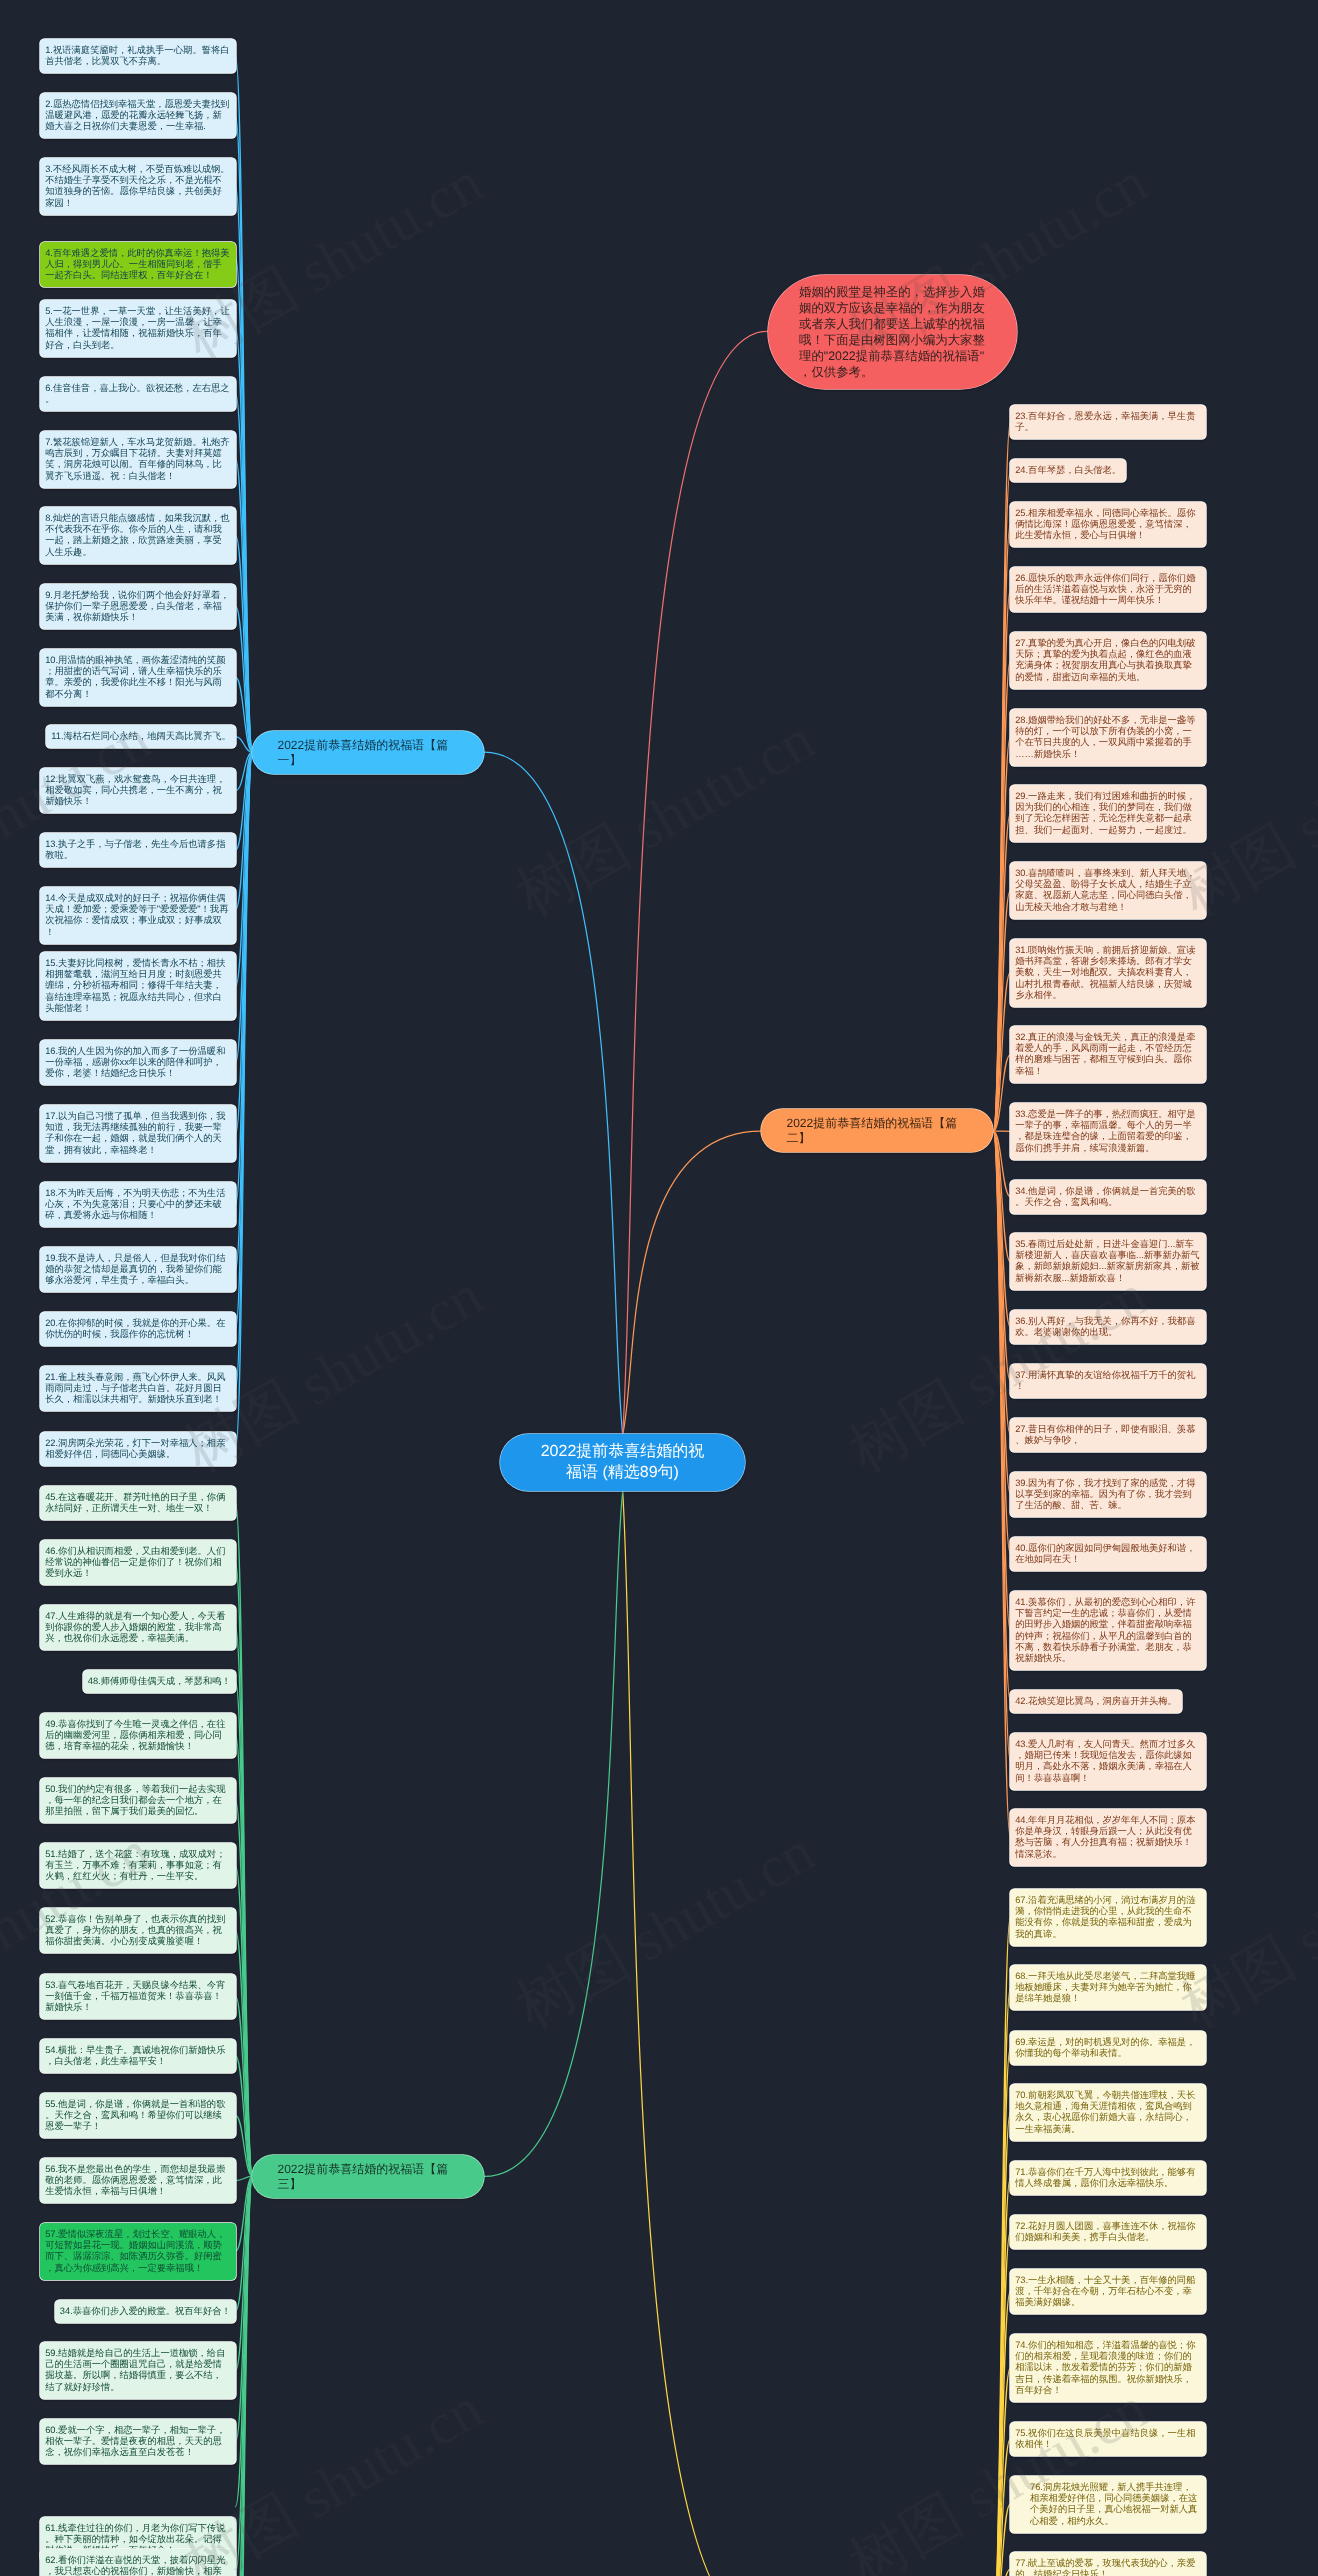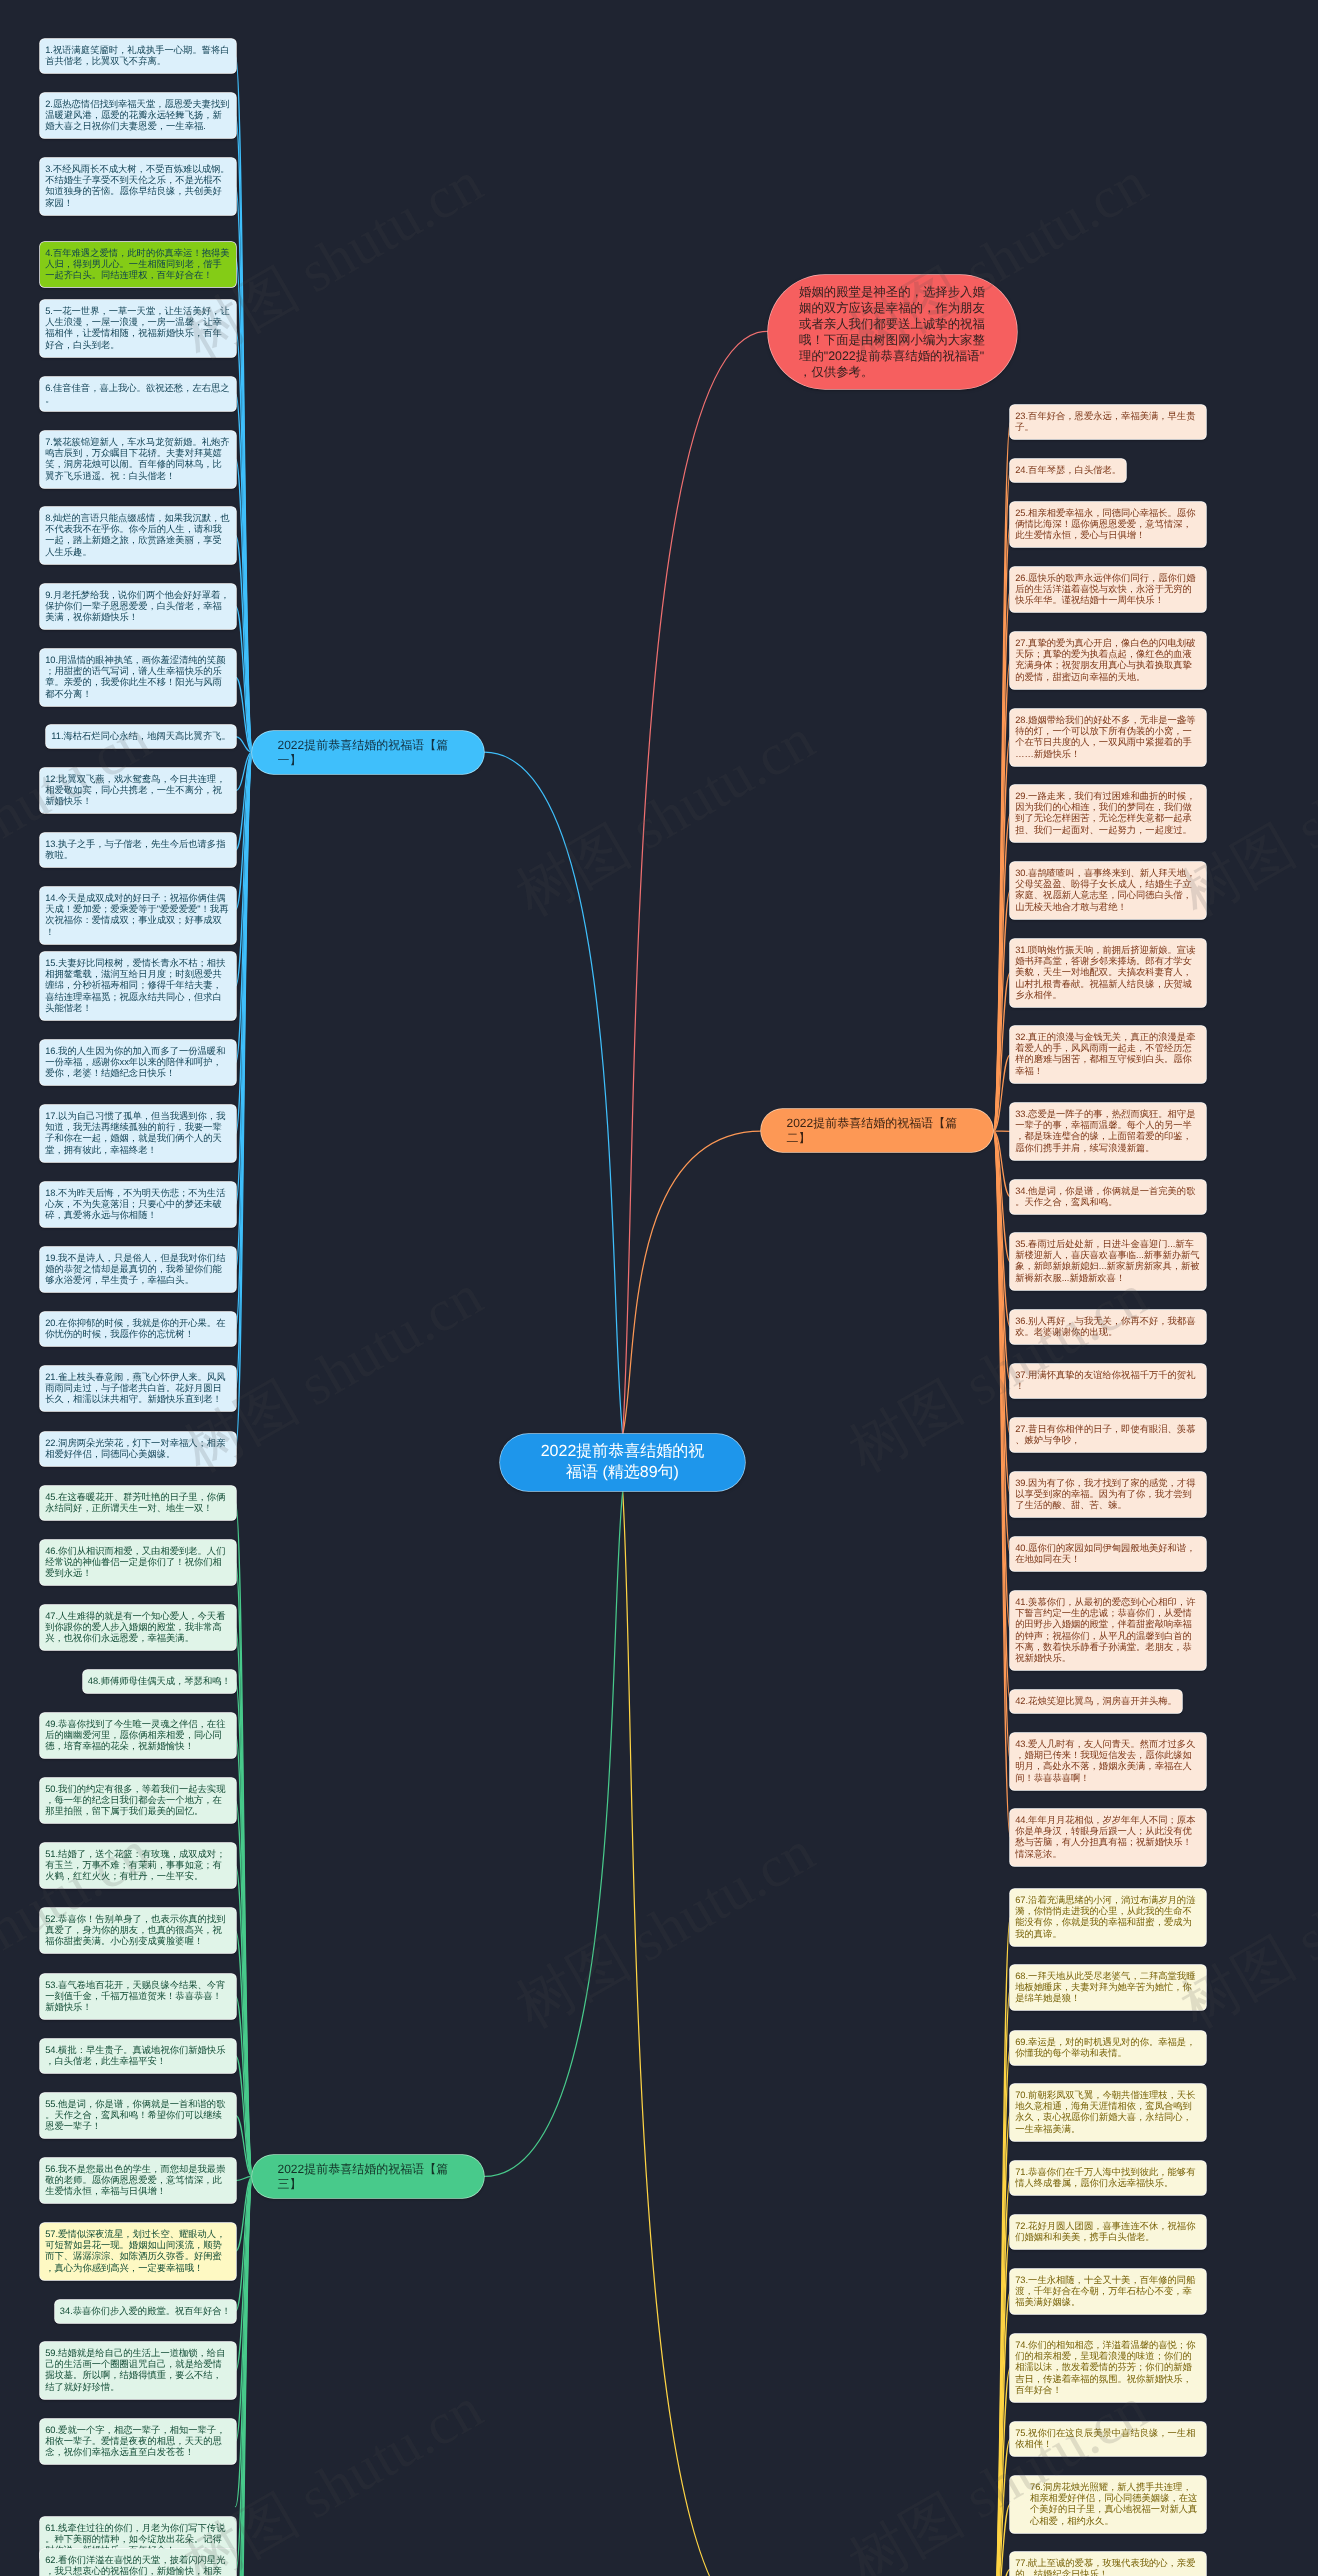--- a/index.html
+++ b/index.html
@@ -176,21 +176,21 @@
     <div class="node leaf" style="background: rgb(224, 244, 232); color: rgb(15, 74, 51); top: 1605px; right: 1083px;">47.人生难得的就是有一个知心爱人，今天看到你跟你的爱人步入婚姻的殿堂，我非常高兴，也祝你们永远恩爱，幸福美满。</div>
     <div class="node leaf" style="background: rgb(224, 244, 232); color: rgb(15, 74, 51); top: 1670px; right: 1083px;">48.师傅师母佳偶天成，琴瑟和鸣！</div>
     <div class="node leaf" style="background: rgb(224, 244, 232); color: rgb(15, 74, 51); top: 1713px; right: 1083px;">49.恭喜你找到了今生唯一灵魂之伴侣，在往后的幽幽爱河里，愿你俩相亲相爱，同心同德，培育幸福的花朵，祝新婚愉快！</div>
     <div class="node leaf" style="background: rgb(224, 244, 232); color: rgb(15, 74, 51); top: 1778px; right: 1083px;">50.我们的约定有很多，等着我们一起去实现，每一年的纪念日我们都会去一个地方，在那里拍照，留下属于我们最美的回忆。</div>
     <div class="node leaf" style="background: rgb(224, 244, 232); color: rgb(15, 74, 51); top: 1843px; right: 1083px;">51.结婚了，送个花篮：有玫瑰，成双成对；有玉兰，万事不难；有茉莉，事事如意；有火鹤，红红火火；有牡丹，一生平安。</div>
     <div class="node leaf" style="background: rgb(224, 244, 232); color: rgb(15, 74, 51); top: 1908px; right: 1083px;">52.恭喜你！告别单身了，也表示你真的找到真爱了，身为你的朋友，也真的很高兴，祝福你甜蜜美满。小心别变成黄脸婆喔！</div>
     <div class="node leaf" style="background: rgb(224, 244, 232); color: rgb(15, 74, 51); top: 1974px; right: 1083px;">53.喜气卷地百花开，天赐良缘今结果、今宵一刻值千金，千福万福道贺来！恭喜恭喜！新婚快乐！</div>
     <div class="node leaf" style="background: rgb(224, 244, 232); color: rgb(15, 74, 51); top: 2039px; right: 1083px;">54.横批：早生贵子。真诚地祝你们新婚快乐，白头偕老，此生幸福平安！</div>
     <div class="node leaf" style="background: rgb(224, 244, 232); color: rgb(15, 74, 51); top: 2093px; right: 1083px;">55.他是词，你是谱，你俩就是一首和谐的歌。天作之合，鸾凤和鸣！希望你们可以继续恩爱一辈子！</div>
     <div class="node leaf" style="background: rgb(224, 244, 232); color: rgb(15, 74, 51); top: 2158px; right: 1083px;">56.我不是您最出色的学生，而您却是我最崇敬的老师。愿你俩恩恩爱爱，意笃情深，此生爱情永恒，幸福与日俱增！</div>
-    <div class="node leaf" style="background: #fef9c3; color: rgb(15, 74, 51); top: 2223px; right: 1083px;">57.爱情似深夜流星，划过长空、耀眼动人，可短暂如昙花一现。婚姻如山间溪流，顺势而下、潺潺淙淙、如陈酒历久弥香。好闺蜜，真心为你感到高兴，一定要幸福哦！</div>
+    <div class="node leaf" style="background: #22c55e; color: rgb(15, 74, 51); top: 2223px; right: 1083px;">57.爱情似深夜流星，划过长空、耀眼动人，可短暂如昙花一现。婚姻如山间溪流，顺势而下、潺潺淙淙、如陈酒历久弥香。好闺蜜，真心为你感到高兴，一定要幸福哦！</div>
     <div class="node leaf" style="background: rgb(224, 244, 232); color: rgb(15, 74, 51); top: 2300px; right: 1083px;">34.恭喜你们步入爱的殿堂。祝百年好合！</div>
     <div class="node leaf" style="background: rgb(224, 244, 232); color: rgb(15, 74, 51); top: 2342px; right: 1083px;">59.结婚就是给自己的生活上一道枷锁，给自己的生活画一个圈圈诅咒自己，就是给爱情掘坟墓。所以啊，结婚得慎重，要么不结，结了就好好珍惜。</div>
     <div class="node leaf" style="background: rgb(224, 244, 232); color: rgb(15, 74, 51); top: 2419px; right: 1083px;">60.爱就一个字，相恋一辈子，相知一辈子，相依一辈子。爱情是夜夜的相思，天天的思念，祝你们幸福永远直至白发苍苍！</div>
     <div class="node leaf" style="background: rgb(224, 244, 232); color: rgb(15, 74, 51); top: 2484px; right: 1083px; margin-top: 33px;">61.线牵住过往的你们，月老为你们写下传说。种下美丽的情种，如今绽放出花朵。记得对你说，新婚快乐，百年好合！</div>
     <div class="node leaf" style="background: rgb(224, 244, 232); color: rgb(15, 74, 51); top: 2549px; right: 1083px;">62.看你们洋溢在喜悦的天堂，披着闪闪星光，我只想衷心的祝福你们，新婚愉快，相亲相爱幸福永远！</div>
     <div class="node topic" style="background: rgb(72, 202, 139); color: rgb(19, 50, 38); box-shadow: rgb(169, 231, 198) 0px 0px 0px 0.7px, rgba(0, 0, 0, 0.5) 0px 1px 2.6px; left: 252px; top: 2155px;">2022提前恭喜结婚的祝福语【篇三】</div>
     <div class="node leaf" style="background: rgb(250, 247, 219); color: rgb(118, 96, 5); top: 1889px; left: 1010px;">67.沿着充满思绪的小河，淌过布满岁月的涟漪，你悄悄走进我的心里，从此我的生命不能没有你，你就是我的幸福和甜蜜，爱成为我的真谛。</div>
     <div class="node leaf" style="background: rgb(250, 247, 219); color: rgb(118, 96, 5); top: 1965px; left: 1010px;">68.一拜天地从此受尽老婆气，二拜高堂我睡地板她睡床，夫妻对拜为她辛苦为她忙，你是绵羊她是狼！</div>
     <div class="node leaf" style="background: rgb(250, 247, 219); color: rgb(118, 96, 5); top: 2031px; left: 1010px;">69.幸运是，对的时机遇见对的你。幸福是，你懂我的每个举动和表情。</div>
     <div class="node leaf" style="background: rgb(250, 247, 219); color: rgb(118, 96, 5); top: 2084px; left: 1010px;">70.前朝彩凤双飞翼，今朝共偕连理枝，天长地久意相通，海角天涯情相依，鸾凤合鸣到永久，衷心祝愿你们新婚大喜，永结同心，一生幸福美满。</div>

